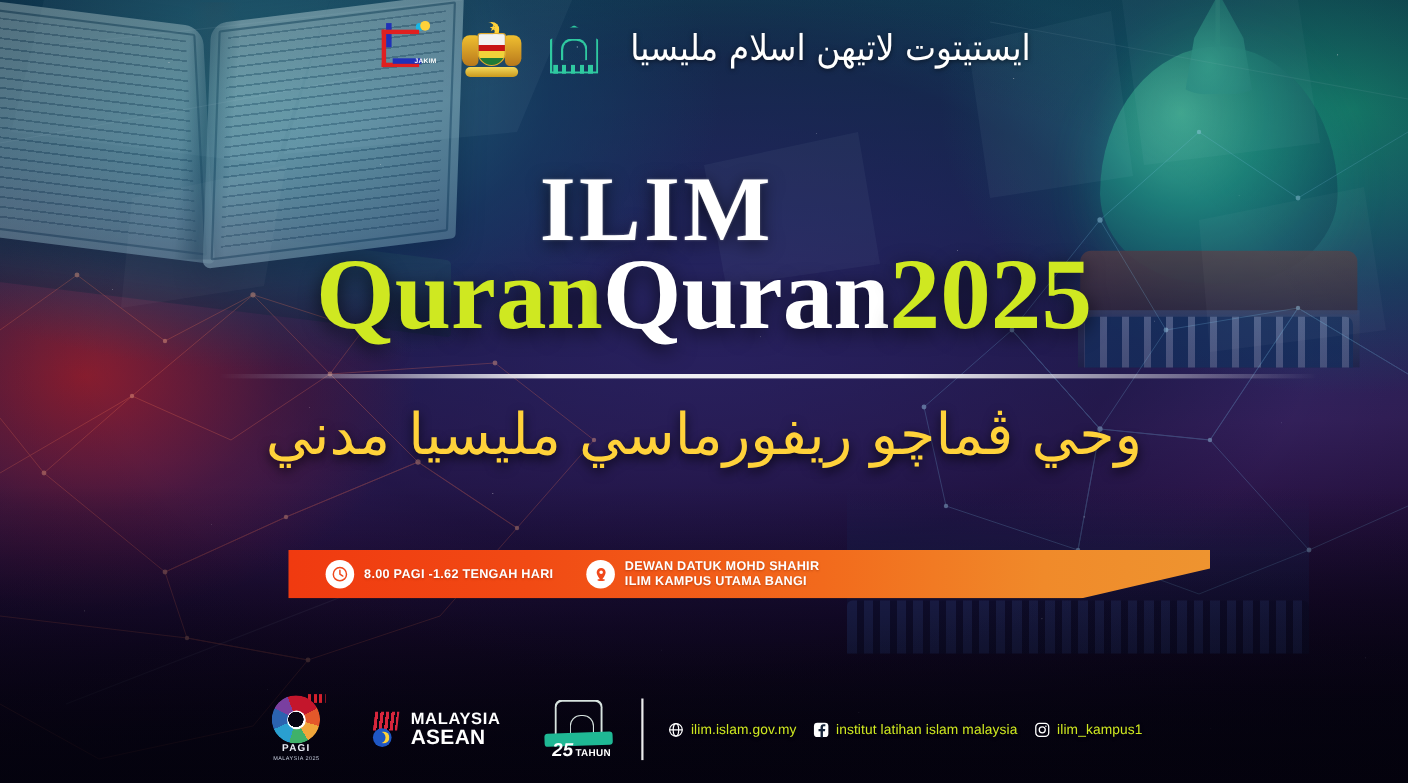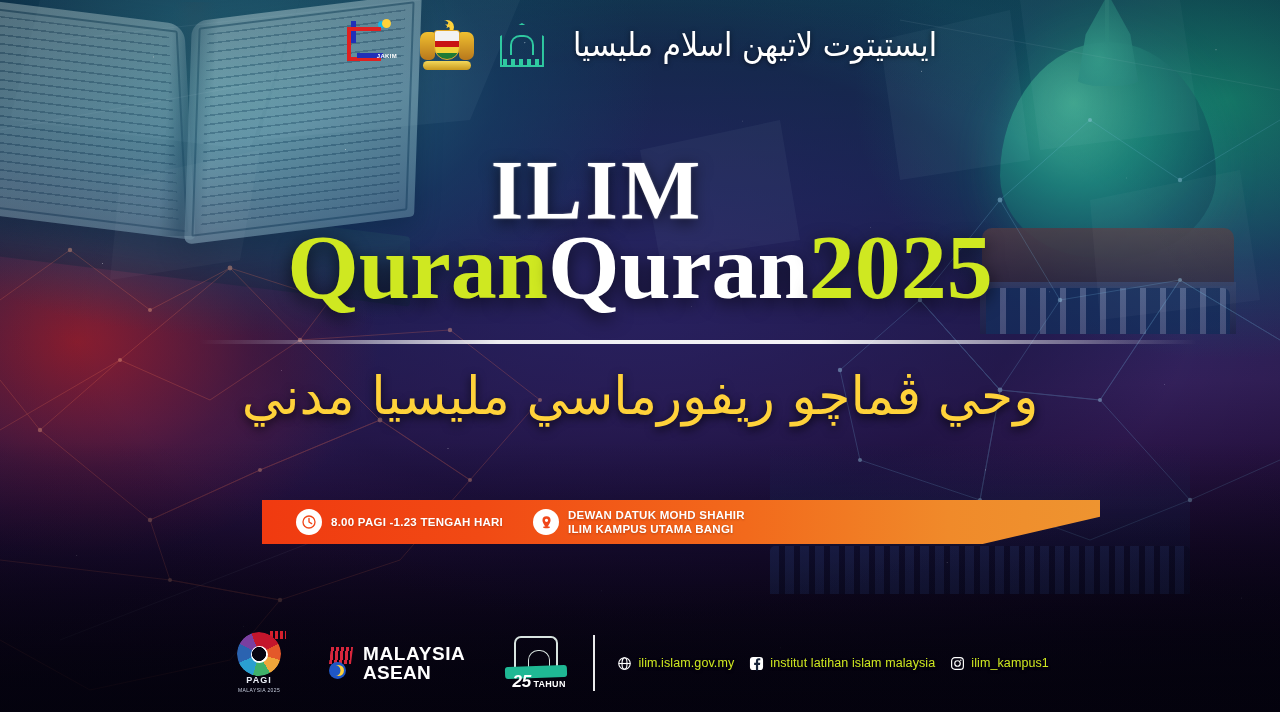--- a/index.html
+++ b/index.html
@@ -387,21 +387,21 @@
   .logo-madani .mk .moon {
     position:absolute; left:2px; bottom:0; width:17px; height:17px;
     border-radius:50%; background:#1f57c4;
   }
   .logo-madani .mk .moon::after {
     content:""; position:absolute; left:4px; top:3px;
     width:11px; height:11px; border-radius:50%;
     box-shadow:inset -3.5px 0 0 #ffd23a;
   }
   .logo-madani .mtxt { line-height:1.02; }
-  .logo-madani .mtxt .l1 { color:#fff; font-size:19px; font-weight:bold; letter-spacing:.6px; }
+  .logo-madani .mtxt .l1 { color:#fff; font-size:15px; font-weight:bold; letter-spacing:.6px; }
   .logo-madani .mtxt .l2 { color:#fff; font-size:19px; font-weight:bold; letter-spacing:.3px; }
 
   .logo-25 { width:62px; height:58px; position:relative; }
   .logo-25 .bld {
     position:absolute; left:9px; top:2px; width:44px; height:36px;
     border:2px solid #d8e4e0; border-bottom:none;
     border-radius:7px 7px 0 0;
   }
   .logo-25 .bld::after {
     content:""; position:absolute; left:12px; top:12px;
@@ -586,21 +586,21 @@
     <div class="info-bar">
 
 
       <div class="info-item time">
         <span class="ico-circle">
           <svg width="16" height="16" viewBox="0 0 24 24" fill="none" stroke="#f0471a" stroke-width="2">
             <circle cx="12" cy="12" r="9"></circle>
             <polyline points="12,6.5 12,12 16,14.5" stroke-linecap="round" stroke-linejoin="round"></polyline>
           </svg>
         </span>
-        <span class="info-text">8.00 PAGI -1.23 TENGAH HARI</span>
+        <span class="info-text">8.00 PAGI -1.62 TENGAH HARI</span>
       </div>
 
       <div class="info-item venue">
         <span class="ico-circle">
           <svg width="15" height="15" viewBox="0 0 24 24" fill="#f0471a">
             <path d="M12 2a6.5 6.5 0 0 0-6.5 6.5C5.5 13.6 12 21 12 21s6.5-7.4 6.5-12.5A6.5 6.5 0 0 0 12 2zm0 9a2.6 2.6 0 1 1 0-5.2A2.6 2.6 0 0 1 12 11z"></path>
             <ellipse cx="12" cy="19.6" rx="5.4" ry="1.5"></ellipse>
           </svg>
         </span>
         <span class="info-text"><span>DEWAN DATUK MOHD SHAHIR</span><br><span>ILIM KAMPUS UTAMA BANGI</span></span>

